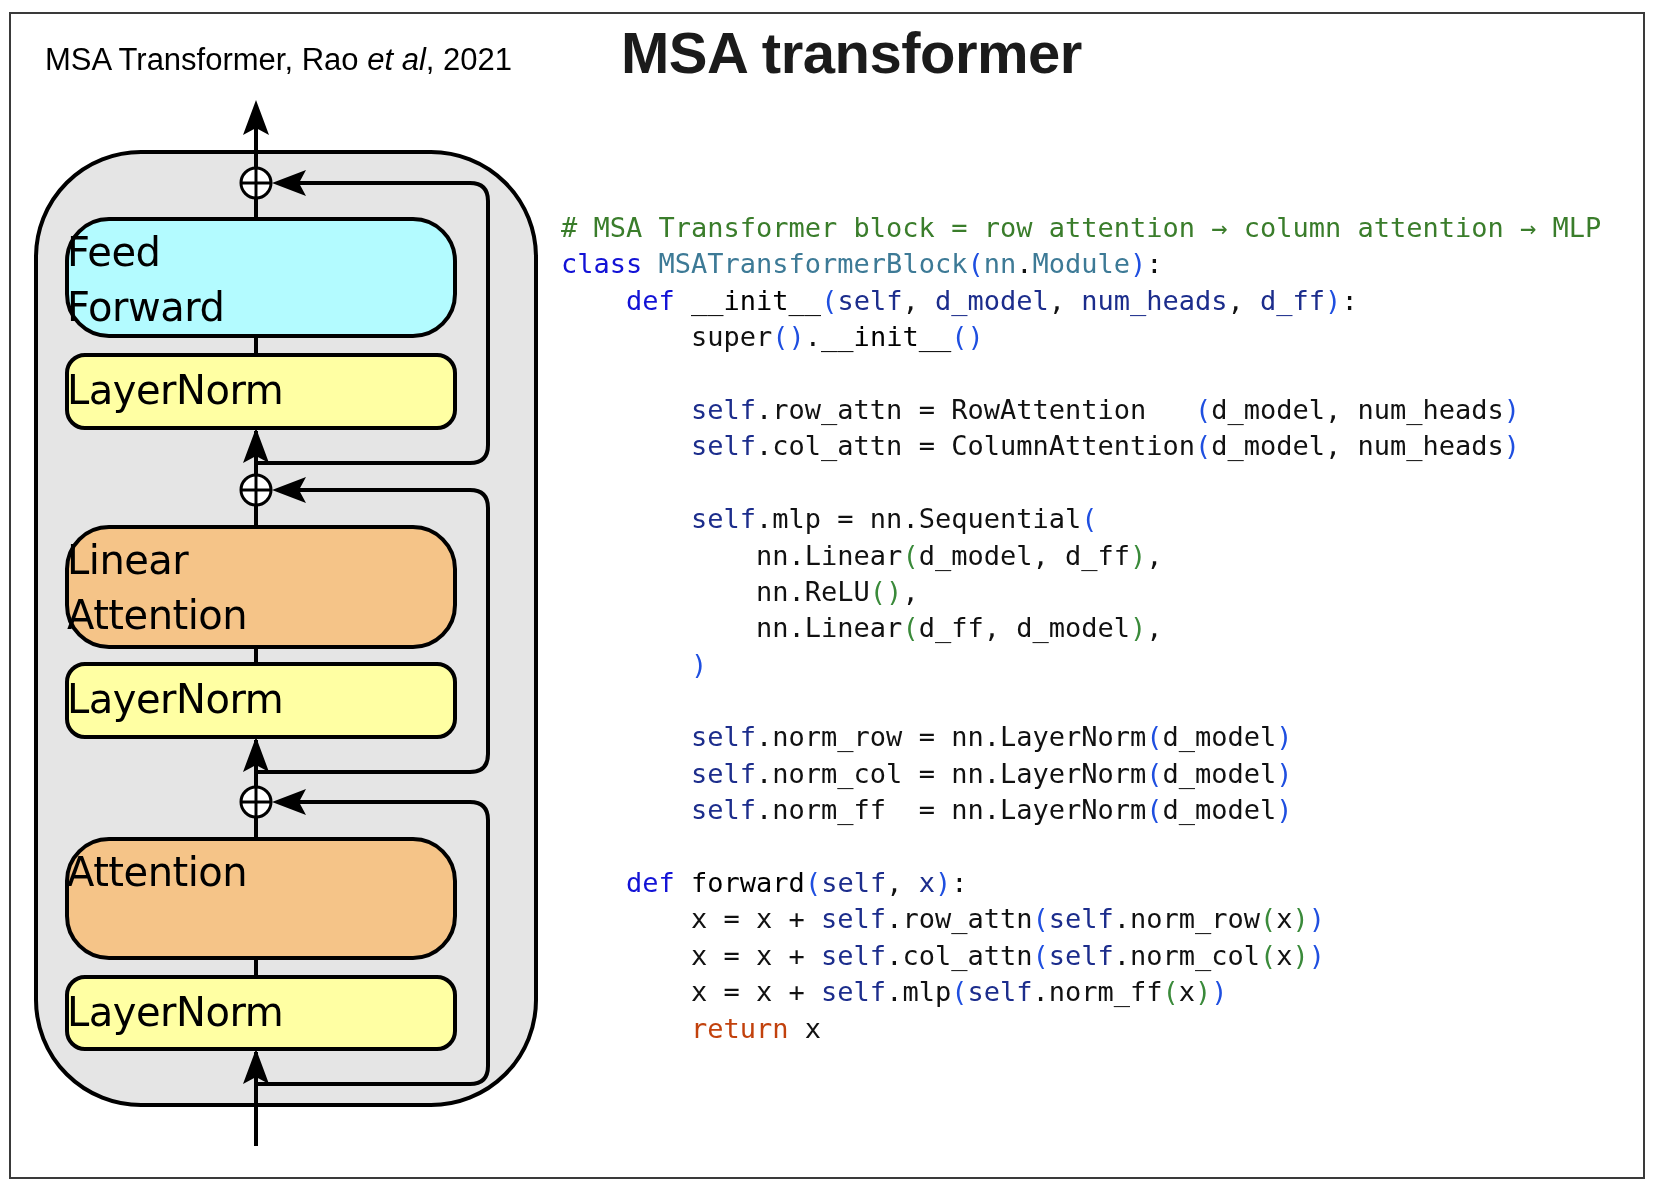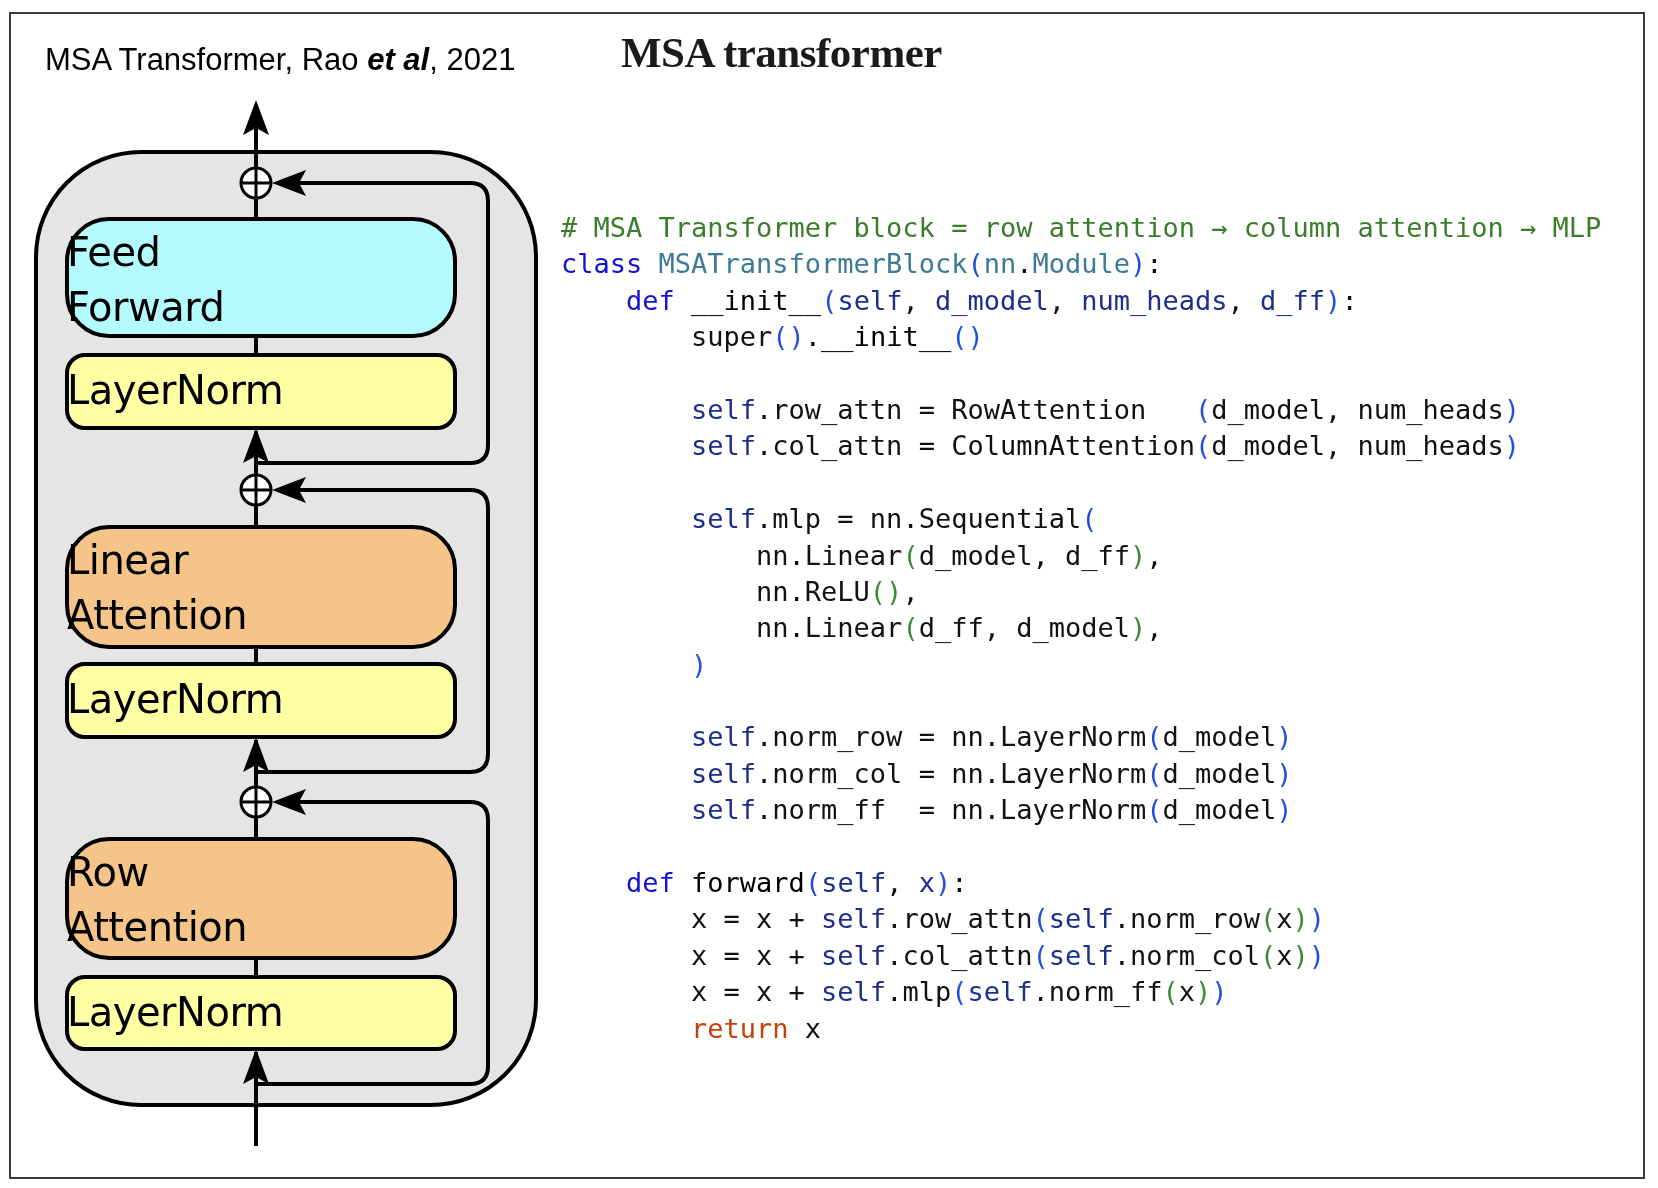--- a/index.html
+++ b/index.html
@@ -6,24 +6,24 @@
   body { width: 1658px; height: 1188px; position: relative; overflow: hidden; }
   .frame {
     position: absolute; left: 9px; top: 12px; width: 1632px; height: 1163px;
     border: 2px solid #3a3a3a; box-sizing: content-box;
   }
   .citation {
     position: absolute; left: 45px; top: 40px;
     font-family: "Liberation Sans", sans-serif; font-size: 31px; color: #000;
     white-space: nowrap; line-height: 40px;
   }
-  .citation em { font-style: italic; font-weight: bold; }
+  .citation em { font-style: italic; }
   .title {
     position: absolute; left: 621px; top: 18px;
-    font-family: Liberation Serif, serif; font-weight: bold; font-size: 43px;
+    font-family: Liberation Sans, sans-serif; font-weight: bold; font-size: 58px;
     color: #1b1b1b; white-space: nowrap; line-height: 70px; letter-spacing: -0.5px;
   }
   svg.diagram { position: absolute; left: 0; top: 0; }
   .box-label {
     position: absolute; font-family: "DejaVu Sans", sans-serif; color: #000;
     text-align: left; white-space: nowrap; font-size: 40px; letter-spacing: -0.5px;
   }
   .code {
     position: absolute; left: 561px; top: 210px;
     font-family: "DejaVu Sans Mono", monospace; font-size: 27px;
@@ -114,20 +114,19 @@
   <div>LayerNorm</div>
 </div>
 <div class="box-label" style="left:67px; top:533px; width:388px; line-height:55px;">
   <div>Linear</div>
   <div>Attention</div>
 </div>
 <div class="box-label" style="left:67px; top:671px; width:388px; line-height:56px;">
   <div>LayerNorm</div>
 </div>
 <div class="box-label" style="left:67px; top:845px; width:388px; line-height:55px;">
-  <div>Row</div>
   <div>Attention</div>
 </div>
 <div class="box-label" style="left:67px; top:984px; width:388px; line-height:56px;">
   <div>LayerNorm</div>
 </div>
 
 <div class="code" id="code-listing"><span class="code-line"><span class="t-comment"># MSA Transformer block = row attention → column attention → MLP</span></span><span class="code-line"><span class="t-kw">class</span><span class="t-plain"> </span><span class="t-classname">MSATransformerBlock</span><span class="t-paren">(</span><span class="t-classname">nn</span><span class="t-plain">.</span><span class="t-classname">Module</span><span class="t-paren">)</span><span class="t-plain">:</span></span><span class="code-line"><span class="t-plain">    </span><span class="t-kw">def</span><span class="t-plain"> </span><span class="t-func">__init__</span><span class="t-paren">(</span><span class="t-self">self</span><span class="t-plain">, </span><span class="t-param">d_model</span><span class="t-plain">, </span><span class="t-param">num_heads</span><span class="t-plain">, </span><span class="t-param">d_ff</span><span class="t-paren">)</span><span class="t-plain">:</span></span><span class="code-line"><span class="t-plain">        super</span><span class="t-paren">()</span><span class="t-plain">.</span><span class="t-func">__init__</span><span class="t-paren">()</span></span><span class="code-line"> </span><span class="code-line"><span class="t-plain">        </span><span class="t-self">self</span><span class="t-plain">.row_attn = RowAttention   </span><span class="t-paren">(</span><span class="t-plain">d_model, num_heads</span><span class="t-paren">)</span></span><span class="code-line"><span class="t-plain">        </span><span class="t-self">self</span><span class="t-plain">.col_attn = ColumnAttention</span><span class="t-paren">(</span><span class="t-plain">d_model, num_heads</span><span class="t-paren">)</span></span><span class="code-line"> </span><span class="code-line"><span class="t-plain">        </span><span class="t-self">self</span><span class="t-plain">.mlp = nn.Sequential</span><span class="t-paren">(</span></span><span class="code-line"><span class="t-plain">            nn.Linear</span><span class="t-paren2">(</span><span class="t-plain">d_model, d_ff</span><span class="t-paren2">)</span><span class="t-plain">,</span></span><span class="code-line"><span class="t-plain">            nn.ReLU</span><span class="t-paren2">()</span><span class="t-plain">,</span></span><span class="code-line"><span class="t-plain">            nn.Linear</span><span class="t-paren2">(</span><span class="t-plain">d_ff, d_model</span><span class="t-paren2">)</span><span class="t-plain">,</span></span><span class="code-line"><span class="t-plain">        </span><span class="t-paren">)</span></span><span class="code-line"> </span><span class="code-line"><span class="t-plain">        </span><span class="t-self">self</span><span class="t-plain">.norm_row = nn.LayerNorm</span><span class="t-paren">(</span><span class="t-plain">d_model</span><span class="t-paren">)</span></span><span class="code-line"><span class="t-plain">        </span><span class="t-self">self</span><span class="t-plain">.norm_col = nn.LayerNorm</span><span class="t-paren">(</span><span class="t-plain">d_model</span><span class="t-paren">)</span></span><span class="code-line"><span class="t-plain">        </span><span class="t-self">self</span><span class="t-plain">.norm_ff  = nn.LayerNorm</span><span class="t-paren">(</span><span class="t-plain">d_model</span><span class="t-paren">)</span></span><span class="code-line"> </span><span class="code-line"><span class="t-plain">    </span><span class="t-kw">def</span><span class="t-plain"> </span><span class="t-func">forward</span><span class="t-paren">(</span><span class="t-self">self</span><span class="t-plain">, </span><span class="t-param">x</span><span class="t-paren">)</span><span class="t-plain">:</span></span><span class="code-line"><span class="t-plain">        x = x + </span><span class="t-self">self</span><span class="t-plain">.row_attn</span><span class="t-paren">(</span><span class="t-self">self</span><span class="t-plain">.norm_row</span><span class="t-paren2">(</span><span class="t-plain">x</span><span class="t-paren2">)</span><span class="t-paren">)</span></span><span class="code-line"><span class="t-plain">        x = x + </span><span class="t-self">self</span><span class="t-plain">.col_attn</span><span class="t-paren">(</span><span class="t-self">self</span><span class="t-plain">.norm_col</span><span class="t-paren2">(</span><span class="t-plain">x</span><span class="t-paren2">)</span><span class="t-paren">)</span></span><span class="code-line"><span class="t-plain">        x = x + </span><span class="t-self">self</span><span class="t-plain">.mlp</span><span class="t-paren">(</span><span class="t-self">self</span><span class="t-plain">.norm_ff</span><span class="t-paren2">(</span><span class="t-plain">x</span><span class="t-paren2">)</span><span class="t-paren">)</span></span><span class="code-line"><span class="t-plain">        </span><span class="t-return">return</span><span class="t-plain"> x</span></span></div>
 
 </body></html>

